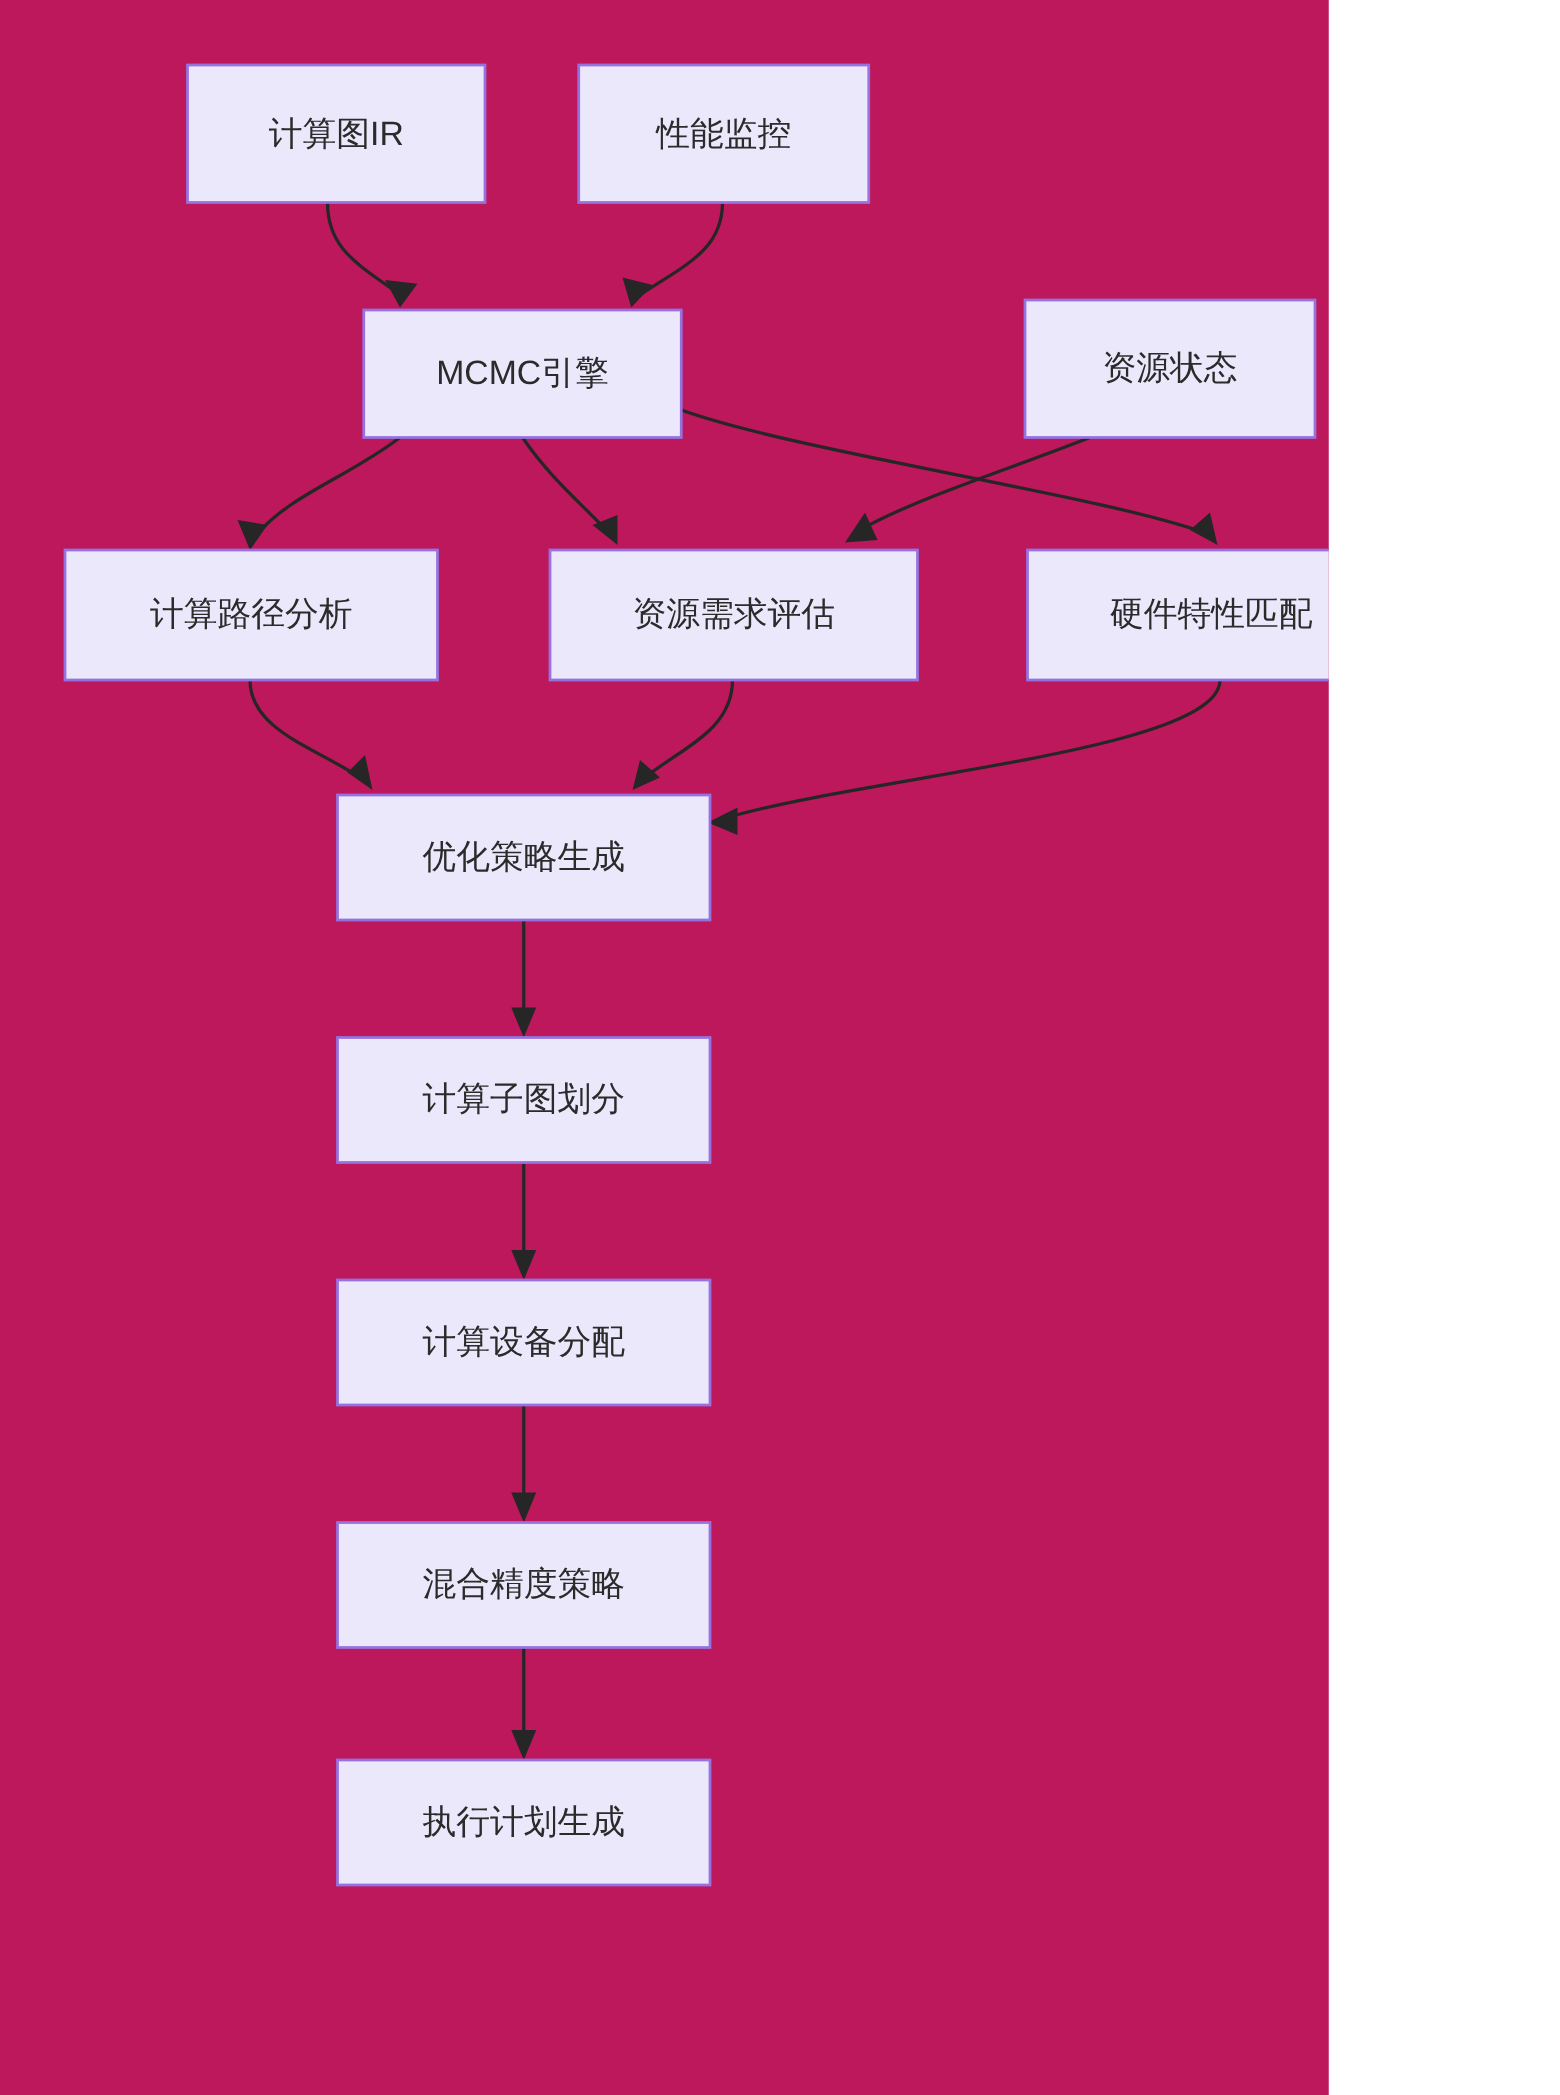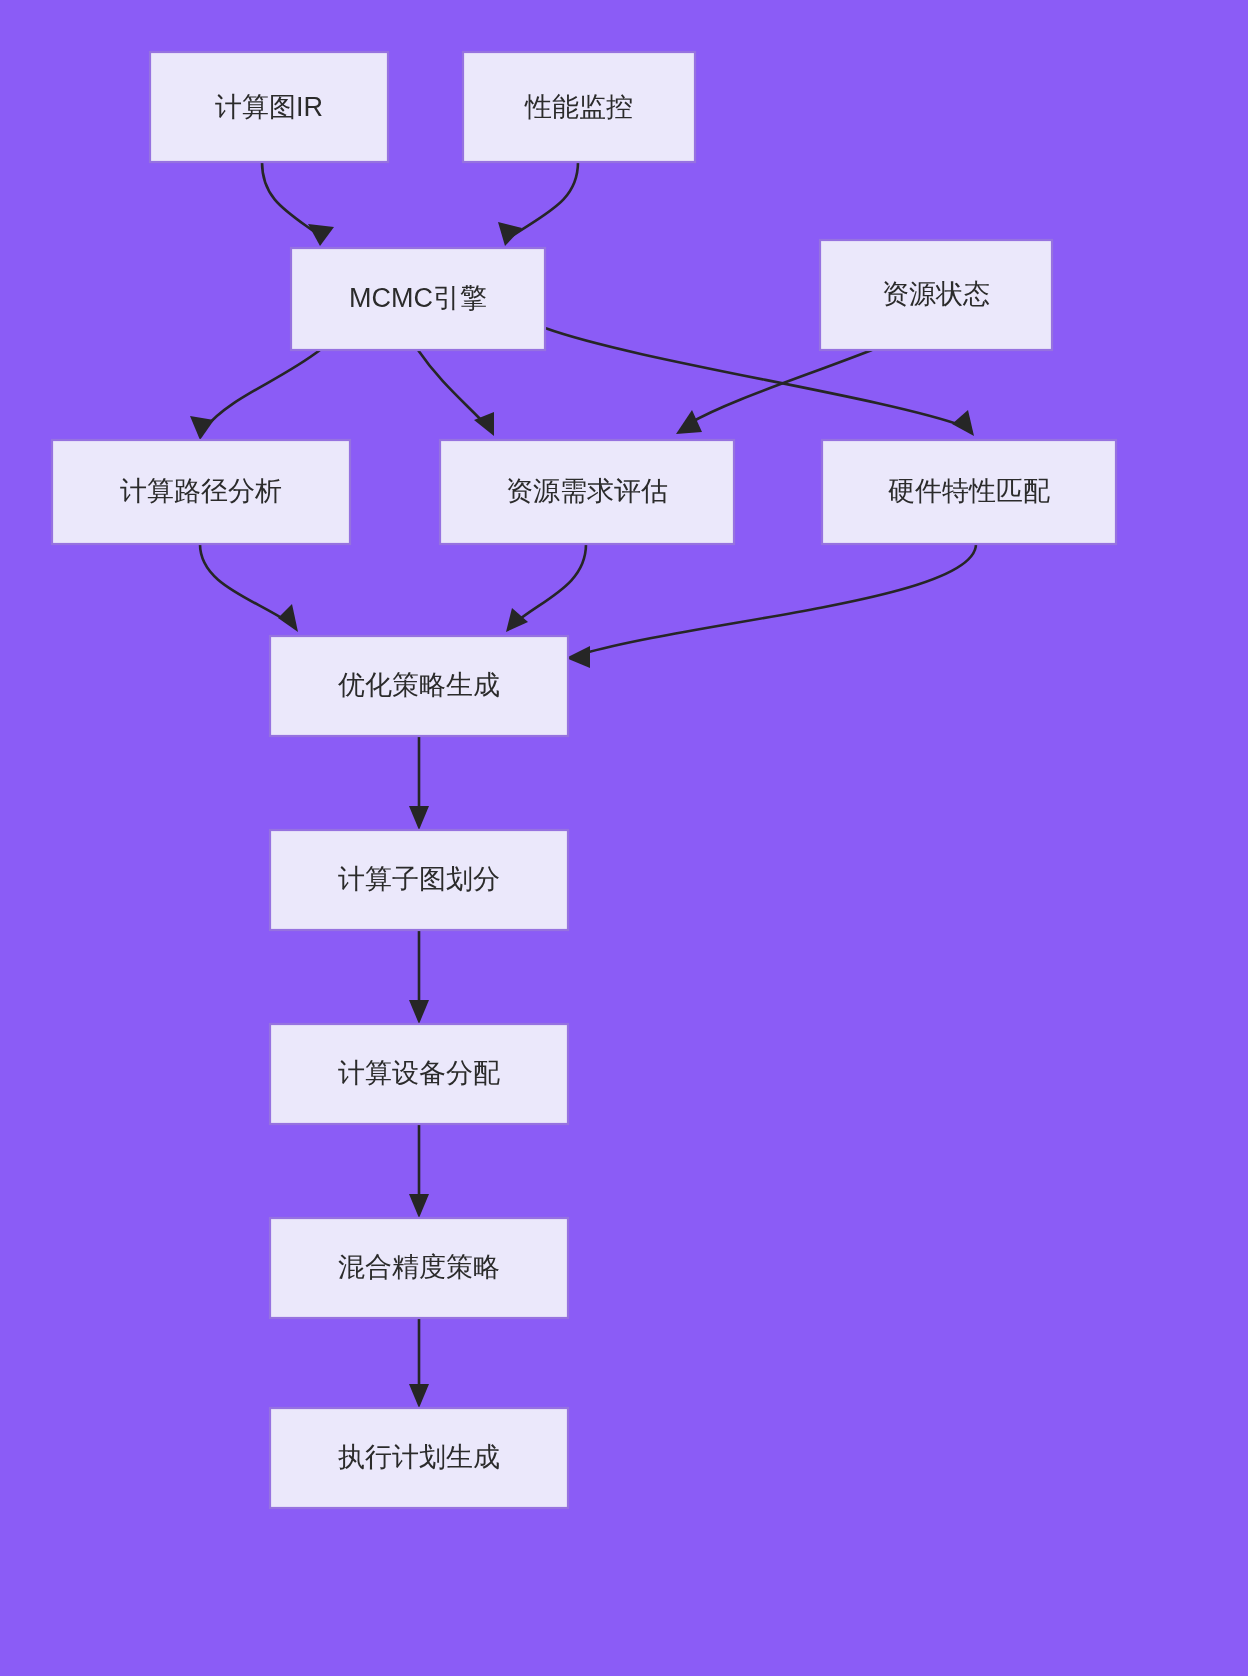--- a/index.html
+++ b/index.html
@@ -6,23 +6,23 @@
   html, body {
     margin: 0;
     padding: 0;
     background: #ffffff;
   }
   body {
     font-family: "Liberation Sans", "DejaVu Sans", sans-serif;
   }
   #canvas {
     position: relative;
-    width: 1248px;
+    width: 1063px;
     height: 1676px;
-    background: #8b5cf6;
+    background: #be185d;
     overflow: hidden;
   }
   svg.flow {
     position: absolute;
     left: 0;
     top: 0;
     width: 1248px;
     height: 1676px;
     display: block;
   }

